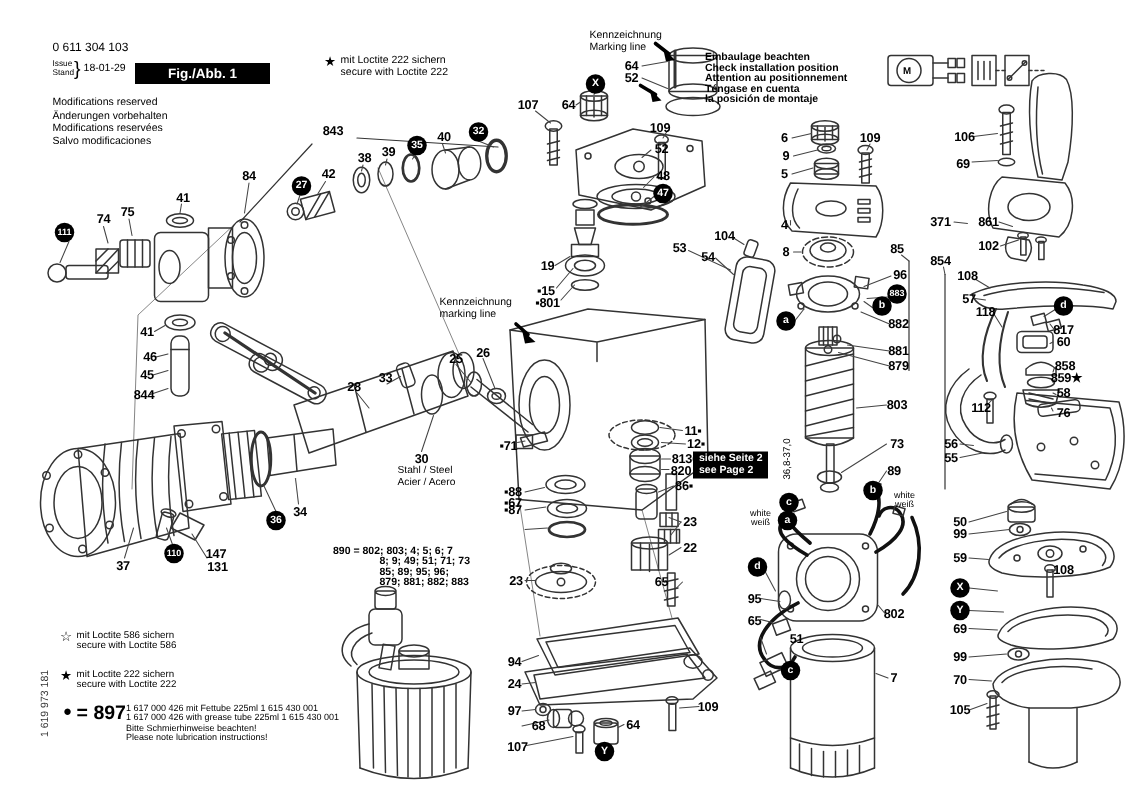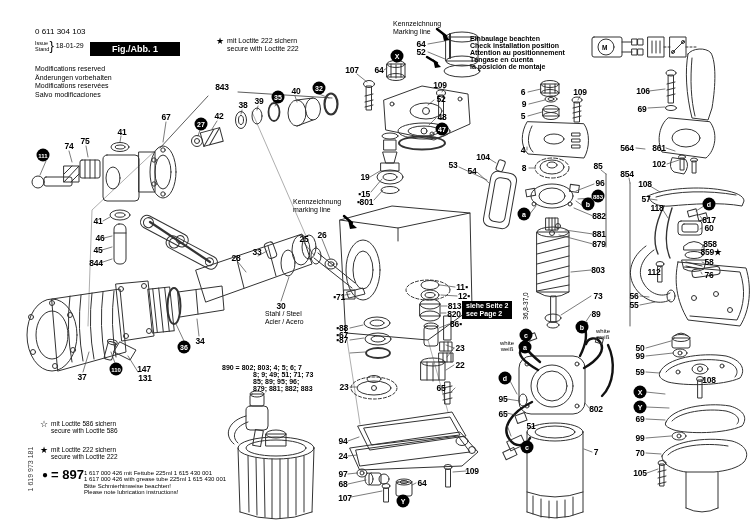--- a/index.html
+++ b/index.html
@@ -586,21 +586,21 @@
           <line x1="647" y1="473" x2="658" y2="469"></line>
       </g>
     </g>
   </svg>
 
   <div class="layer">
       <span class="plabel badge sm" style="left: 43px; top: 155px;">111</span>
       <span class="plabel" style="left: 69px; top: 146px;">74</span>
       <span class="plabel" style="left: 85px; top: 141px;">75</span>
       <span class="plabel" style="left: 122px; top: 132px;">41</span>
-      <span class="plabel" style="left: 166px; top: 117px;">67</span>
+      <span class="plabel" style="left: 166px; top: 117px;">84</span>
       <span class="plabel" style="left: 222px; top: 87px;">843</span>
       <span class="plabel badge" style="left: 201px; top: 124px;">27</span>
       <span class="plabel" style="left: 219px; top: 116px;">42</span>
       <span class="plabel" style="left: 243px; top: 105px;">38</span>
       <span class="plabel" style="left: 259px; top: 101px;">39</span>
       <span class="plabel badge" style="left: 278px; top: 97px;">35</span>
       <span class="plabel" style="left: 296px; top: 91px;">40</span>
       <span class="plabel badge" style="left: 319px; top: 88px;">32</span>
       <span class="plabel" style="left: 352px; top: 70px;">107</span>
       <span class="plabel" style="left: 379px; top: 70px;">64</span>
@@ -641,21 +641,21 @@
       <span class="plabel" style="left: 464px; top: 296px;">12▪</span>
       <span class="plabel" style="left: 456px; top: 306px;">813▪</span>
       <span class="plabel" style="left: 454px; top: 314px;">820</span>
       <span class="plabel" style="left: 456px; top: 324px;">86▪</span>
       <span class="plabel" style="left: 460px; top: 348px;">23</span>
       <span class="plabel" style="left: 460px; top: 365px;">22</span>
       <span class="plabel" style="left: 441px; top: 388px;">65</span>
       <span class="plabel" style="left: 343px; top: 441px;">94</span>
       <span class="plabel" style="left: 343px; top: 456px;">24</span>
       <span class="plabel" style="left: 343px; top: 474px;">97</span>
-      <span class="plabel" style="left: 343px; top: 484px; text-align: center;">68</span>
+      <span class="plabel" style="left: 359px; top: 484px; text-align: center;">68</span>
       <span class="plabel" style="left: 345px; top: 498px;">107</span>
       <span class="plabel" style="left: 422px; top: 483px;">64</span>
       <span class="plabel badge" style="left: 403px; top: 501px;">Y</span>
       <span class="plabel" style="left: 472px; top: 471px;">109</span>
       <span class="plabel" style="left: 523px; top: 92px;">6</span>
       <span class="plabel" style="left: 524px; top: 104px;">9</span>
       <span class="plabel" style="left: 523px; top: 116px;">5</span>
       <span class="plabel" style="left: 580px; top: 92px;">109</span>
       <span class="plabel" style="left: 523px; top: 150px;">4</span>
       <span class="plabel" style="left: 524px; top: 168px;">8</span>
@@ -675,21 +675,21 @@
       <span class="plabel badge" style="left: 525px; top: 347px;">a</span>
       <span class="plabel badge" style="left: 505px; top: 378px;">d</span>
       <span class="plabel" style="left: 503px; top: 399px;">95</span>
       <span class="plabel" style="left: 503px; top: 414px;">65</span>
       <span class="plabel" style="left: 503px; top: 426px; margin-left: 28px;">51</span>
       <span class="plabel" style="left: 596px; top: 409px;">802</span>
       <span class="plabel badge" style="left: 527px; top: 447px;">c</span>
       <span class="plabel" style="left: 596px; top: 452px;">7</span>
       <span class="plabel" style="left: 643px; top: 91px;">106</span>
       <span class="plabel" style="left: 642px; top: 109px;">69</span>
-      <span class="plabel" style="left: 627px; top: 148px;">564</span>
+      <span class="plabel" style="left: 627px; top: 148px;">371</span>
       <span class="plabel" style="left: 659px; top: 148px;">861</span>
       <span class="plabel" style="left: 659px; top: 164px;">102</span>
       <span class="plabel" style="left: 627px; top: 174px;">854</span>
       <span class="plabel" style="left: 645px; top: 184px;">108</span>
       <span class="plabel" style="left: 646px; top: 199px;">57</span>
       <span class="plabel" style="left: 657px; top: 208px;">118</span>
       <span class="plabel badge" style="left: 709px; top: 204px;">d</span>
       <span class="plabel" style="left: 709px; top: 220px;">817</span>
       <span class="plabel" style="left: 709px; top: 228px;">60</span>
       <span class="plabel" style="left: 710px; top: 244px;">858</span>

